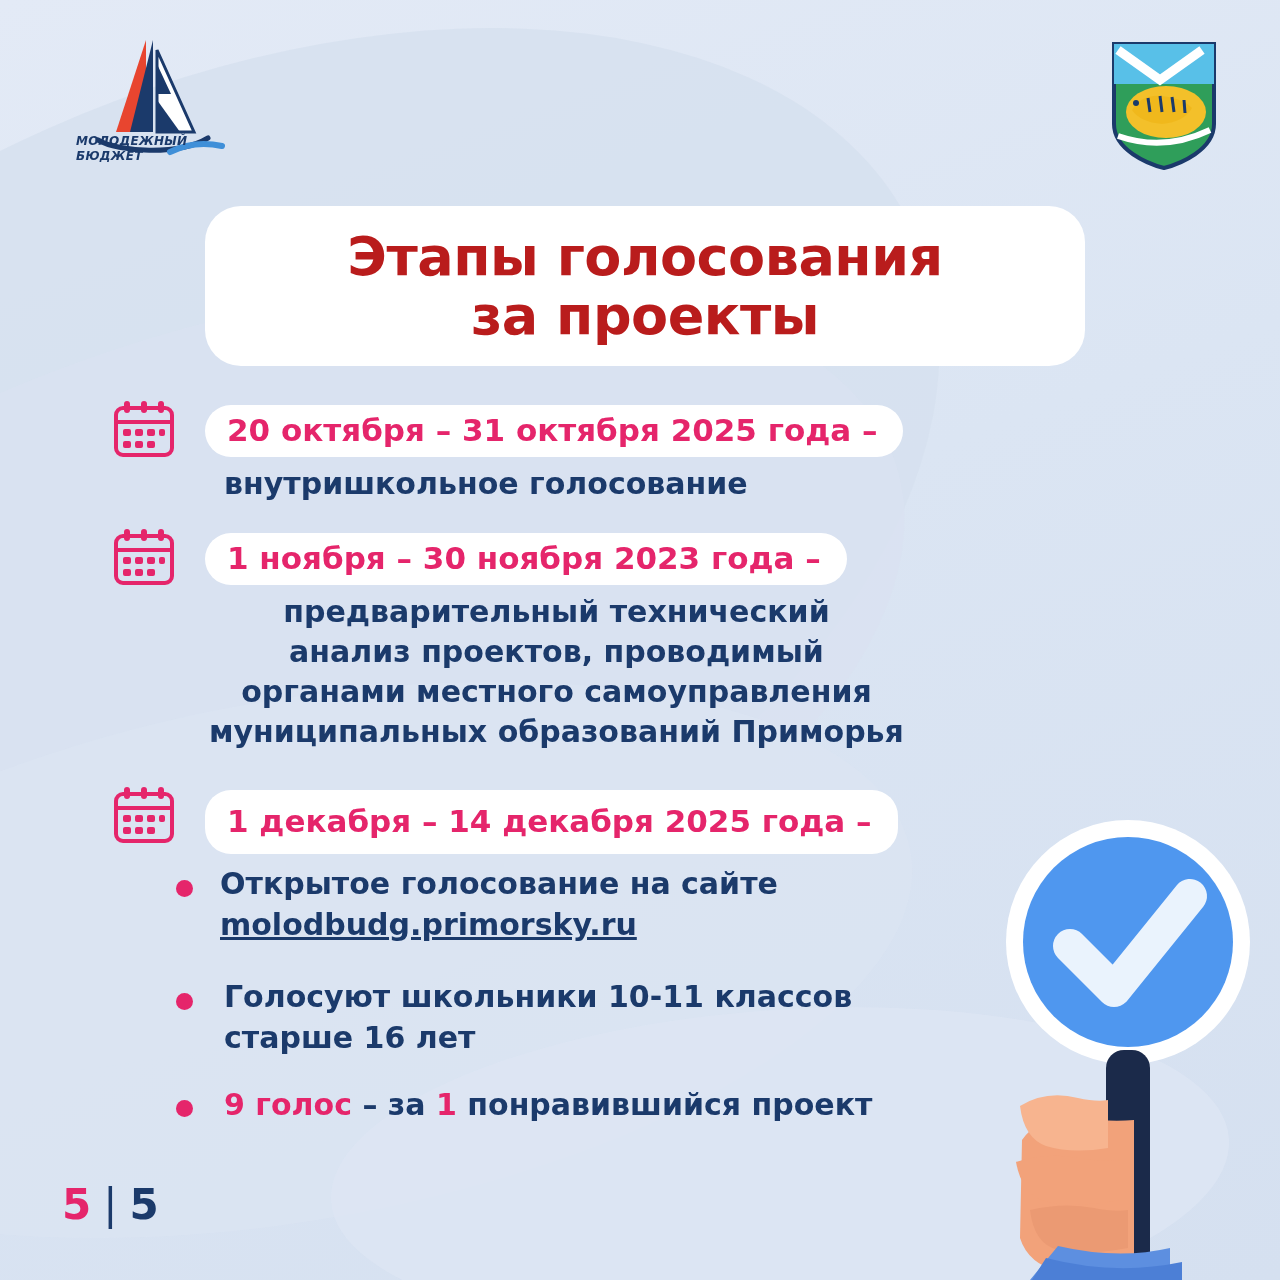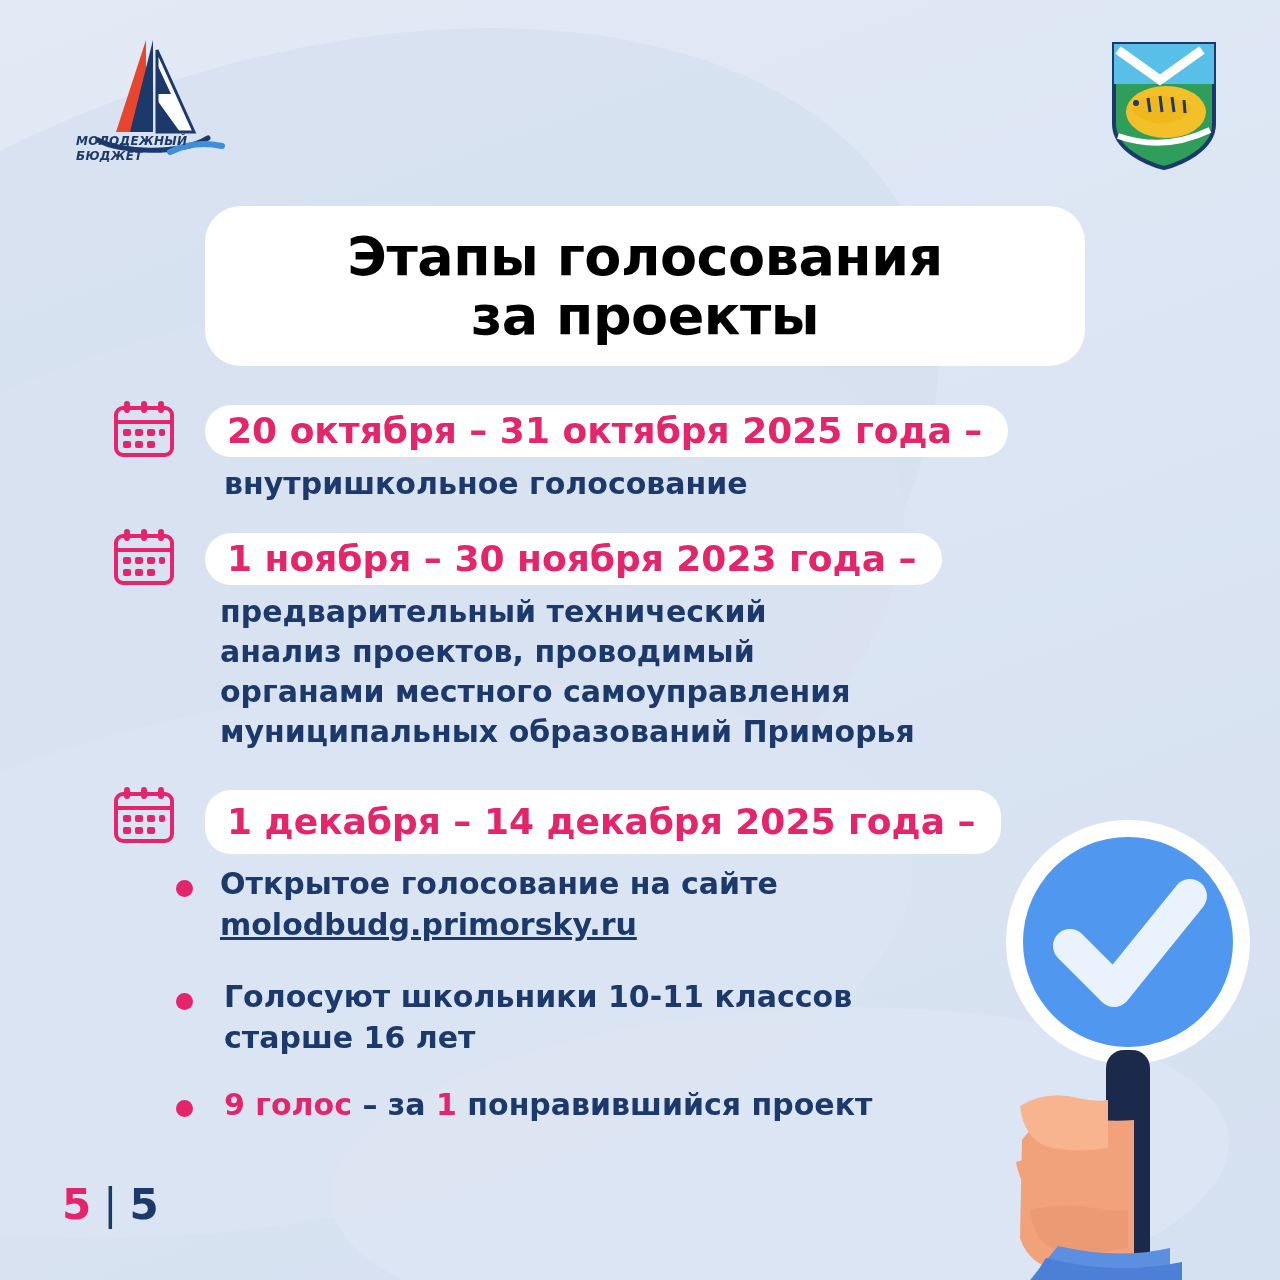--- a/index.html
+++ b/index.html
@@ -96,21 +96,21 @@
     top: 206px;
     width: 880px;
     height: 160px;
     background: #ffffff;
     border-radius: 36px;
     display: flex;
     align-items: center;
     justify-content: center;
   }
   .title-text {
-    color: #000000;
+    color: #b91c1c;
     font-size: 54px;
     font-weight: 800;
     line-height: 1.1;
     text-align: center;
     letter-spacing: -0.5px;
     white-space: pre-line;
   }
 
   
   .cal-icon {
@@ -122,21 +122,21 @@
   
   .pill {
     position: absolute;
     background: #ffffff;
     border-radius: 26px;
     display: flex;
     align-items: center;
     padding: 4px 26px 6px 22px;
     box-sizing: border-box;
     color: #e5256b;
-    font-size: 36px;
+    font-size: 31px;
     font-weight: 800;
     white-space: nowrap;
   }
   .subtext {
     position: absolute;
     color: #1b3a6b;
     font-size: 30px;
     font-weight: 600;
     line-height: 1.33;
     white-space: pre-line;
@@ -272,21 +272,21 @@
         <rect x="22" y="29" width="8" height="7" rx="2"></rect>
         <rect x="34" y="29" width="8" height="7" rx="2"></rect>
         <rect x="46" y="29" width="6" height="7" rx="2"></rect>
         <rect x="10" y="41" width="8" height="7" rx="2"></rect>
         <rect x="22" y="41" width="8" height="7" rx="2"></rect>
         <rect x="34" y="41" width="8" height="7" rx="2"></rect>
       </g>
     </svg>
   </div>
   <div class="pill" style="left:205px; top:533px; height:52px;">1 ноября – 30 ноября 2023 года  –</div>
-  <div class="subtext" style="left:220px; top:592px;">предварительный технический
+  <div class="subtext" style="left:209px; top:592px;text-align:center;">предварительный технический
 анализ проектов, проводимый
 органами местного самоуправления
 муниципальных образований Приморья</div>
 
   <div class="cal-icon" style="left:113px; top:786px;">
     <svg width="62" height="58" viewBox="0 0 62 58" xmlns="http://www.w3.org/2000/svg">
       <rect x="3" y="8" width="56" height="47" rx="7" fill="none" stroke="#e5256b" stroke-width="4"></rect>
       <line x1="3" y1="22" x2="59" y2="22" stroke="#e5256b" stroke-width="4"></line>
       <rect x="11" y="1" width="6" height="12" rx="3" fill="#e5256b"></rect>
       <rect x="28" y="1" width="6" height="12" rx="3" fill="#e5256b"></rect>

